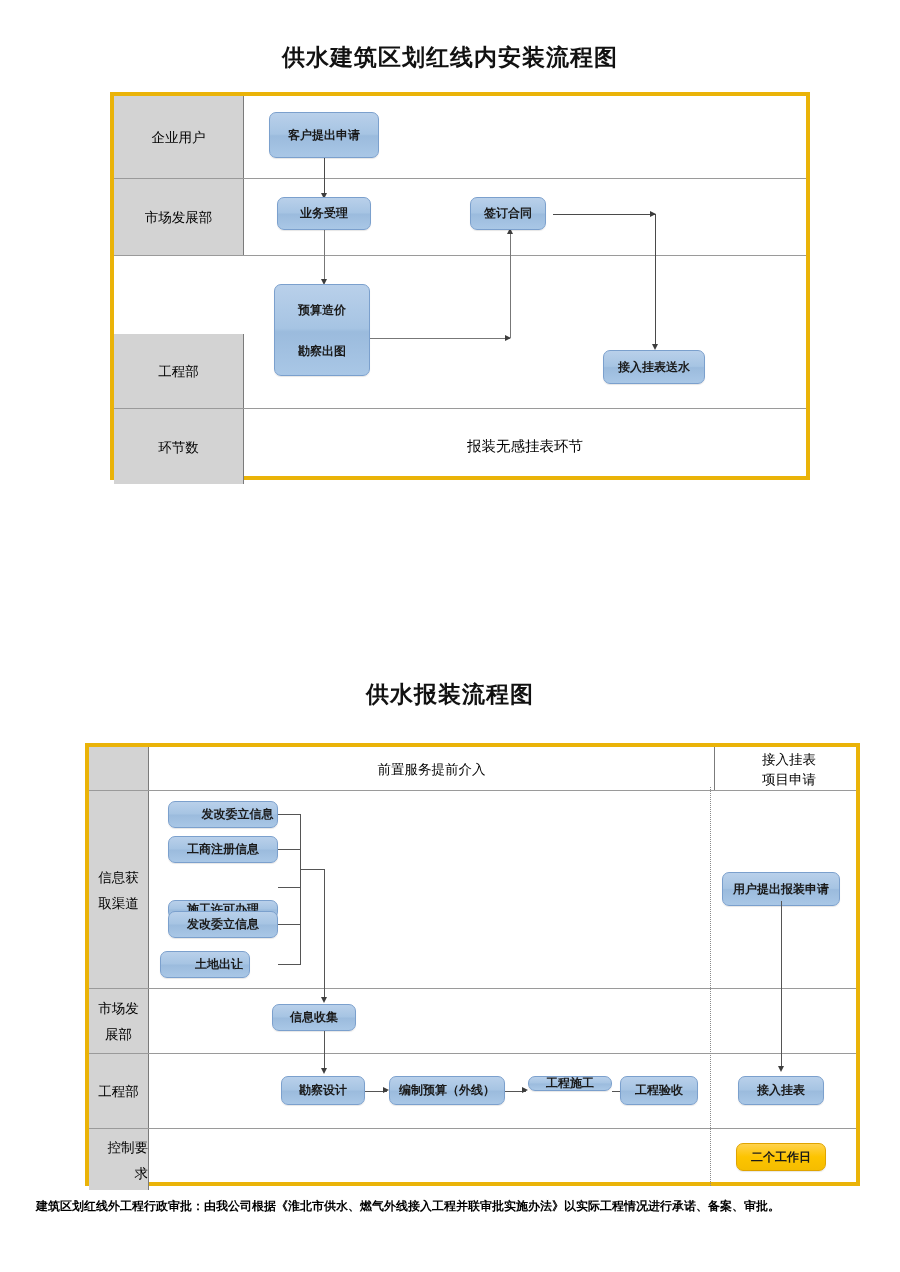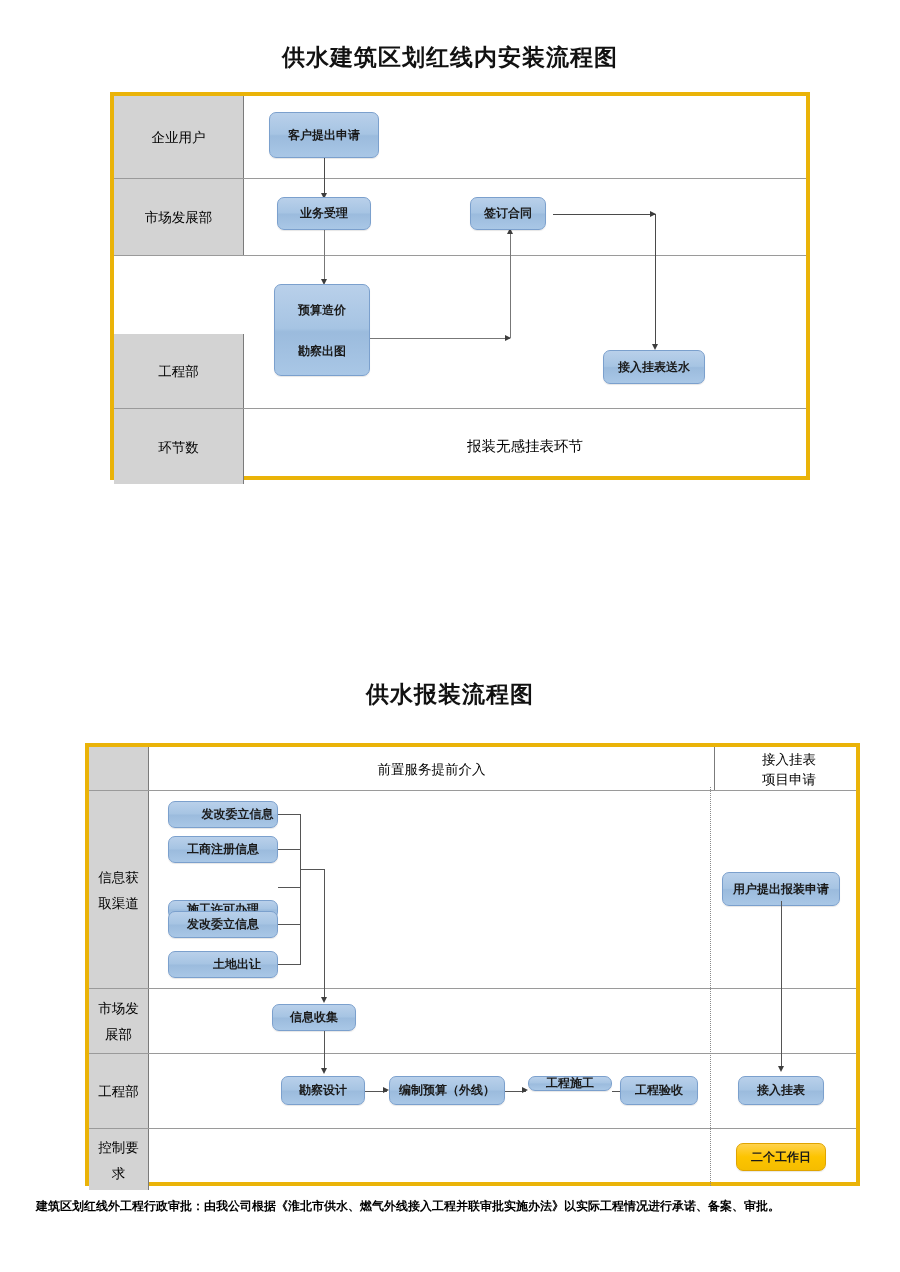--- a/index.html
+++ b/index.html
@@ -260,35 +260,35 @@
       </div>
       <div class="swim-body" style="left:60px;"></div>
     </div>
 
     <div class="swim-row" style="top:307px; height:75px; width:100%;">
       <div class="swim-label" style="width:60px;">工程部</div>
       <div class="swim-body" style="left:60px;"></div>
     </div>
 
     <div class="swim-row last" style="top:382px; height:61px; width:100%;">
-      <div class="swim-label" style="width:60px; flex-direction:column;">
+      <div class="swim-label" style="width:60px; flex-direction:column;align-items:flex-end;">
         <span>控制要</span>
         <span>求</span>
       </div>
       <div class="swim-body" style="left:60px;"></div>
     </div>
   </div>
 
   <div class="dashed-divider" style="left:710px; top:787px; height:399px;"></div>
 
   <div class="fbox" style="left:168px; top:801px; width:110px; height:27px;padding-left:29px;">发改委立信息</div>
   <div class="fbox" style="left:168px; top:836px; width:110px; height:27px;">工商注册信息</div>
   <div class="fbox" style="left:168px; top:900px; width:110px; height:19px;">施工许可办理</div>
   <div class="fbox" style="left:168px; top:911px; width:110px; height:27px;">发改委立信息</div>
-  <div class="fbox" style="left:168px; top:951px; width:110px; height:27px;padding-left:28px;">土地出让</div>
+  <div class="fbox" style="left:160px; top:951px; width:90px; height:27px;padding-left:28px;">土地出让</div>
 
   <div class="hline thin" style="left:278px; top:814px; width:23px;"></div>
   <div class="hline thin" style="left:278px; top:849px; width:23px;"></div>
   <div class="hline thin" style="left:278px; top:887px; width:23px;"></div>
   <div class="hline thin" style="left:278px; top:924px; width:23px;"></div>
   <div class="hline thin" style="left:278px; top:964px; width:23px;"></div>
 
   <div class="vline thin" style="left:300px; top:814px; height:151px;"></div>
 
   <div class="hline thin" style="left:300px; top:869px; width:25px;"></div>

